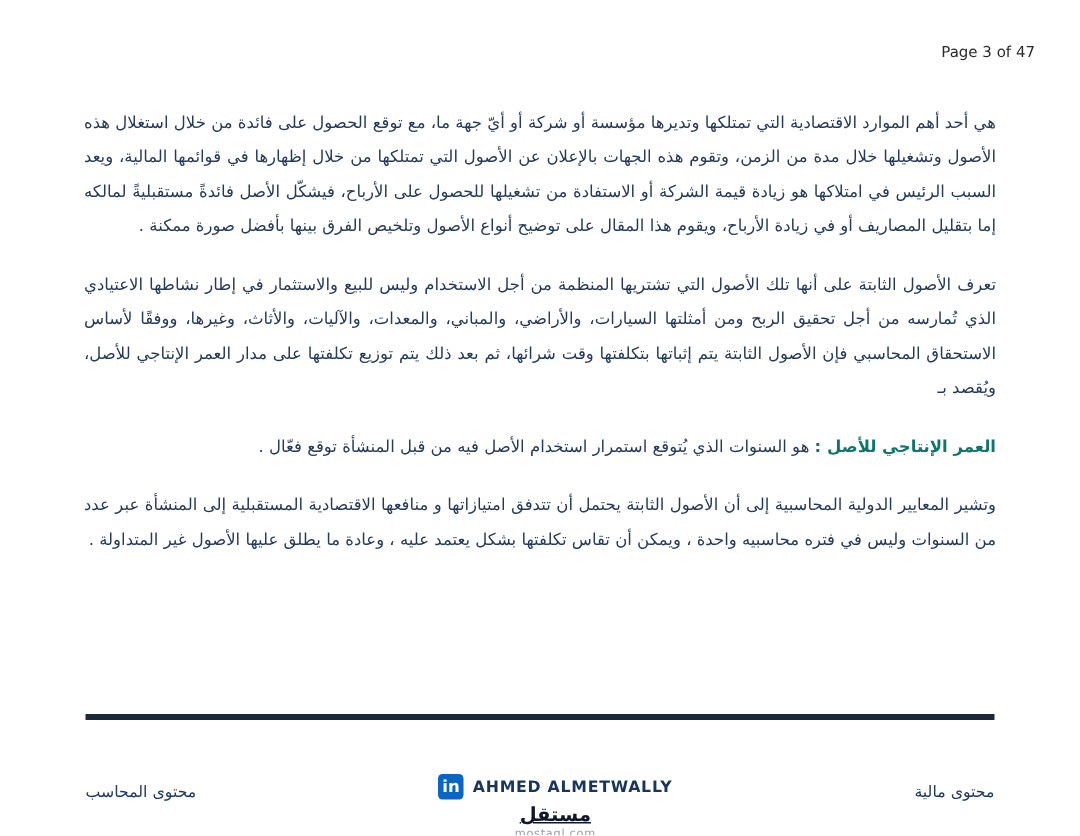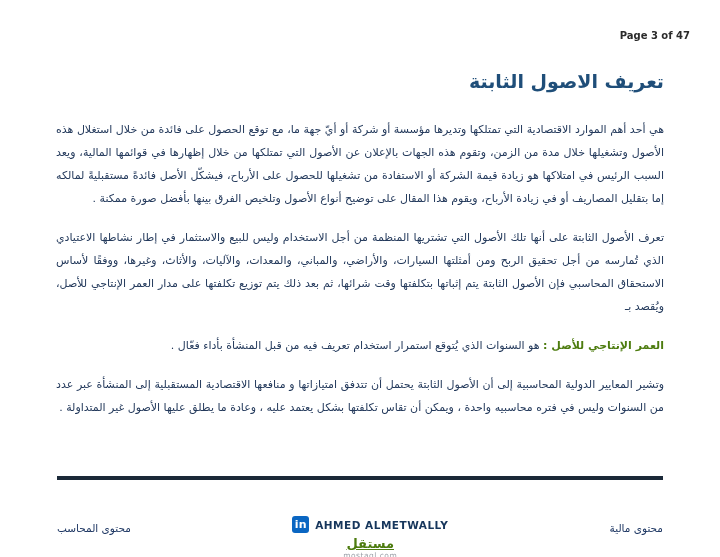--- a/index.html
+++ b/index.html
@@ -13,21 +13,21 @@
     background: #ffffff;
     position: relative;
     font-family: "DejaVu Sans", sans-serif;
     overflow: hidden;
   }
   .page-number {
     position: absolute;
     top: 30px;
     right: 30px;
     font-size: 10px;
-    font-weight: 700;
+    font-weight: 400;
     color: #2b2b2b;
     direction: ltr;
   }
   .content {
     position: absolute;
     top: 70px;
     right: 56px;
     left: 56px;
     direction: rtl;
     text-align: justify;
@@ -39,21 +39,21 @@
     color: #1f4e79;
     text-align: right;
   }
   .para {
     margin: 0 0 16px 0;
     font-size: 11px;
     line-height: 23px;
     color: #243a5c;
   }
   .def-lead {
-    color: #4d7c0f;
+    color: #0f766e;
     font-weight: bold;
   }
   .divider {
     position: absolute;
     left: 57px;
     right: 57px;
     top: 476px;
     height: 4px;
     background: #1b2938;
   }
@@ -107,47 +107,46 @@
   }
   .mostaql {
     display: flex;
     flex-direction: column;
     align-items: center;
     line-height: 1.15;
   }
   .mostaql-ar {
     font-size: 13px;
     font-weight: bold;
-    color: #4d7c0f;
+    color: #0f172a;
     text-decoration: underline;
   }
   .mostaql-domain {
     font-size: 7.5px;
     color: #9aa0a8;
     letter-spacing: 0.5px;
     direction: ltr;
   }
 </style>
 </head>
 <body>
 
 <div class="page">
 
   <div class="page-number">Page 3 of 47</div>
 
   <main class="content">
-    <h1 class="title">تعريف الاصول الثابتة</h1>
 
     <p class="para">هي أحد أهم الموارد الاقتصادية التي تمتلكها وتديرها مؤسسة أو شركة أو أيّ جهة ما، مع توقع الحصول على فائدة من خلال استغلال هذه الأصول وتشغيلها خلال مدة من الزمن، وتقوم هذه الجهات بالإعلان عن الأصول التي تمتلكها من خلال إظهارها في قوائمها المالية، ويعد السبب الرئيس في امتلاكها هو زيادة قيمة الشركة أو الاستفادة من تشغيلها للحصول على الأرباح، فيشكّل الأصل فائدةً مستقبليةً لمالكه إما بتقليل المصاريف أو في زيادة الأرباح، ويقوم هذا المقال على توضيح أنواع الأصول وتلخيص الفرق بينها بأفضل صورة ممكنة .</p>
 
     <p class="para">تعرف الأصول الثابتة على أنها تلك الأصول التي تشتريها المنظمة من أجل الاستخدام وليس للبيع والاستثمار في إطار نشاطها الاعتيادي الذي تُمارسه من أجل تحقيق الربح ومن أمثلتها السيارات، والأراضي، والمباني، والمعدات، والآليات، والأثاث، وغيرها، ووفقًا لأساس الاستحقاق المحاسبي فإن الأصول الثابتة يتم إثباتها بتكلفتها وقت شرائها، ثم بعد ذلك يتم توزيع تكلفتها على مدار العمر الإنتاجي للأصل، ويُقصد بـ</p>
 
     <p class="para">
       <span class="def-lead">العمر الإنتاجي للأصل :</span>
-      <span>هو السنوات الذي يُتوقع استمرار استخدام تعريف فيه من قبل المنشأة بأداء فعّال .</span>
+      <span>هو السنوات الذي يُتوقع استمرار استخدام الأصل فيه من قبل المنشأة توقع فعّال .</span>
     </p>
 
     <p class="para">وتشير المعايير الدولية المحاسبية إلى أن الأصول الثابتة يحتمل أن تتدفق امتيازاتها و منافعها الاقتصادية المستقبلية إلى المنشأة عبر عدد من السنوات وليس في فتره محاسبيه واحدة ، ويمكن أن تقاس تكلفتها بشكل يعتمد عليه ، وعادة ما يطلق عليها الأصول غير المتداولة .</p>
   </main>
 
   <div class="divider"></div>
 
   <footer class="footer">
     <div class="footer-side">محتوى المحاسب</div>
 

